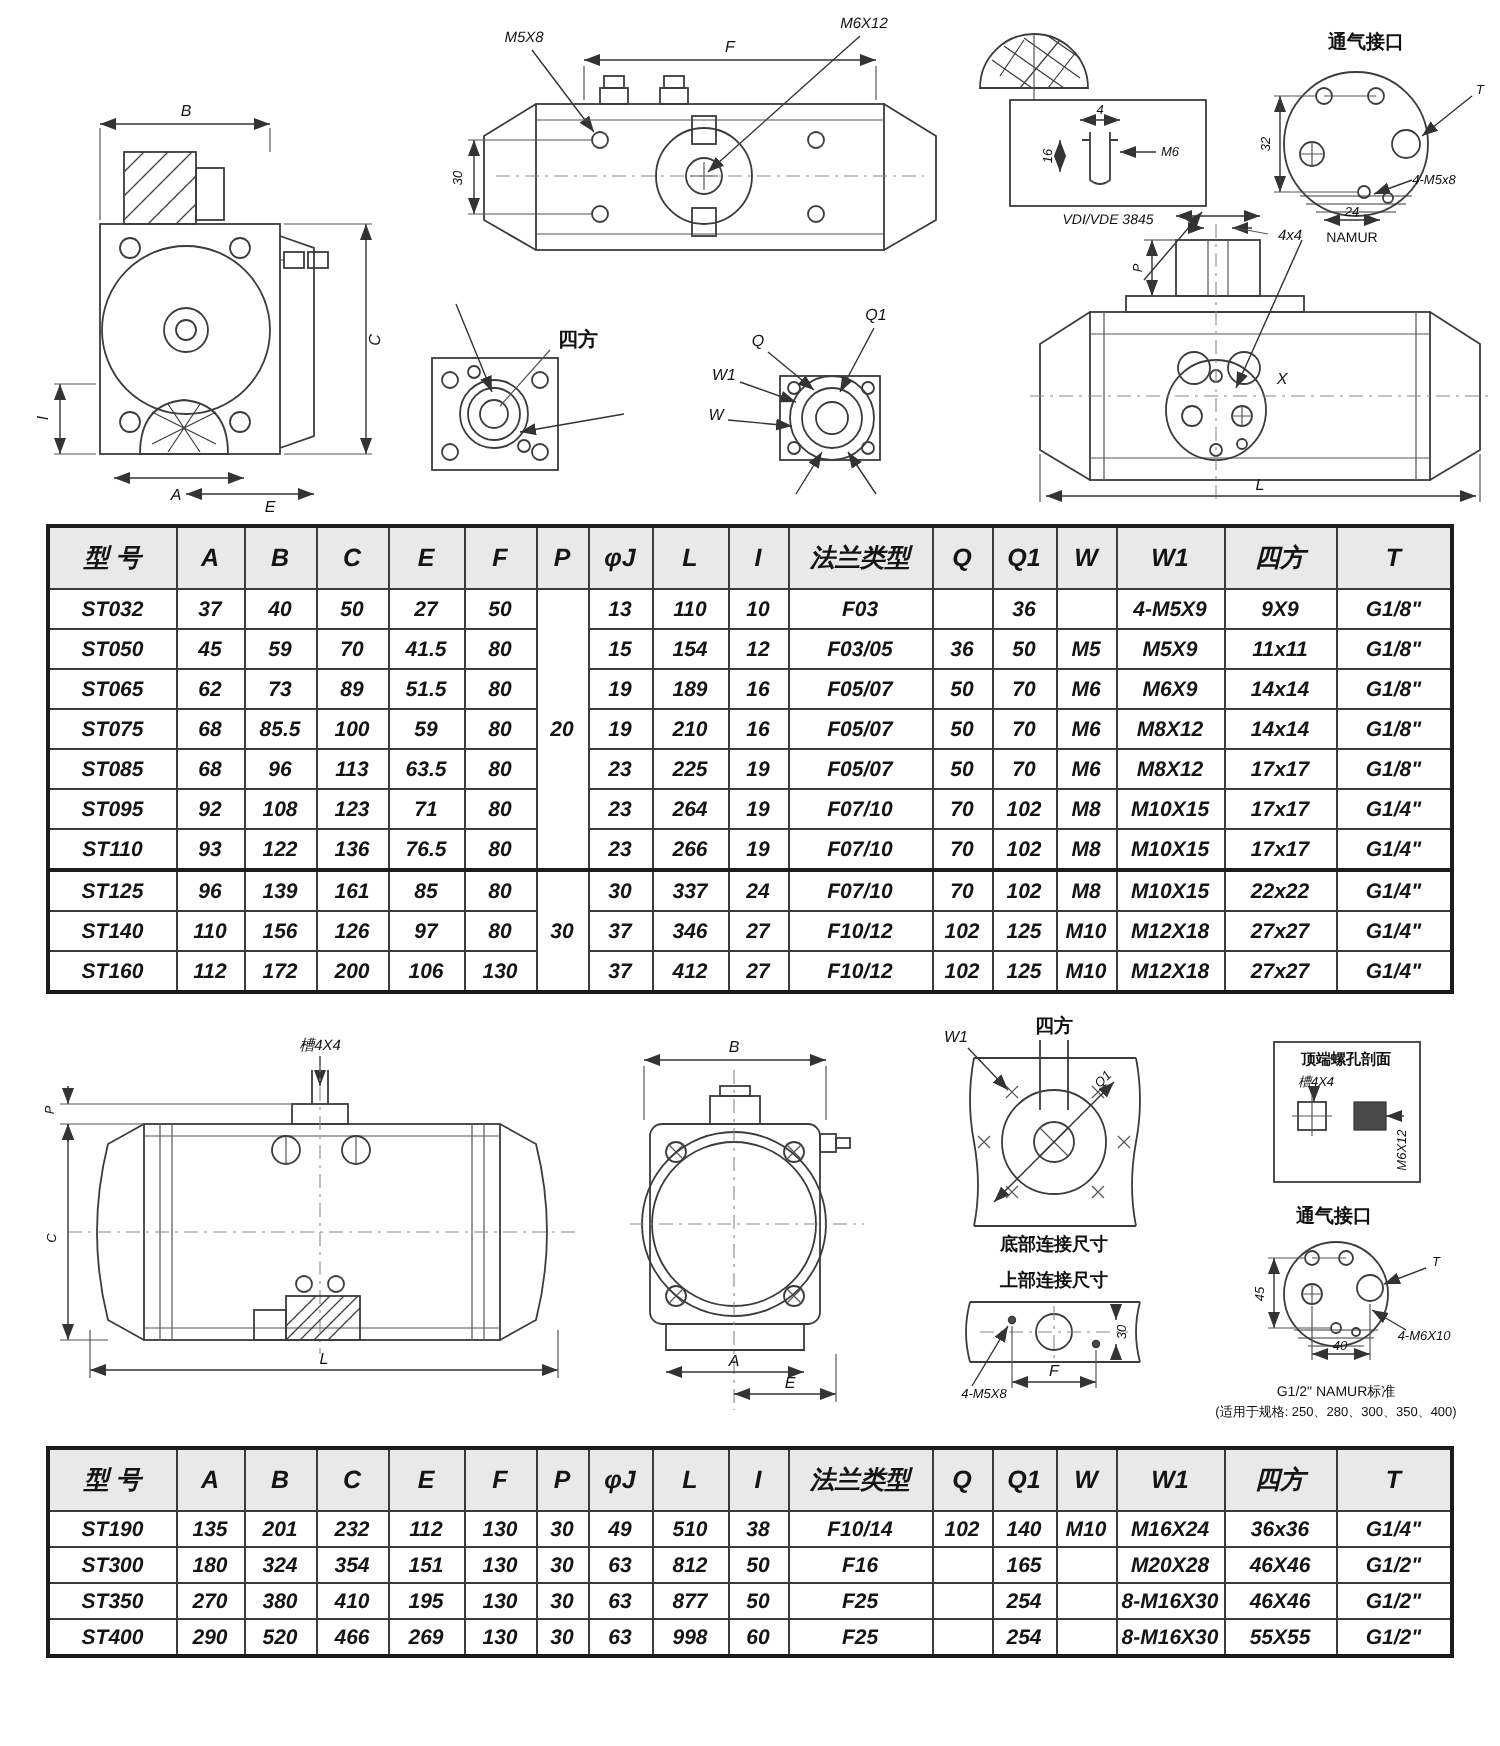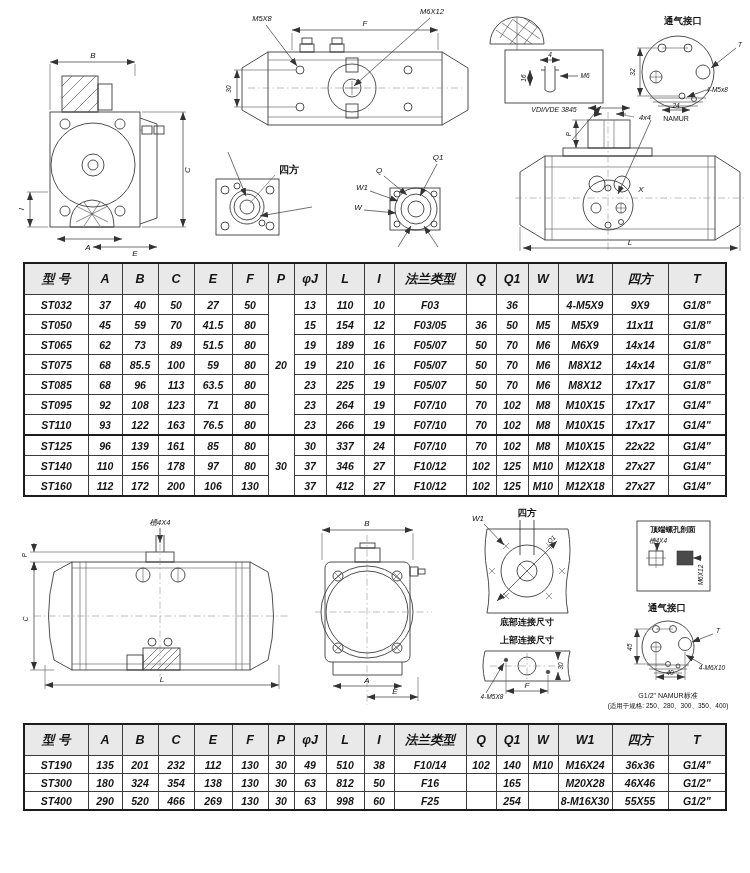--- a/index.html
+++ b/index.html
@@ -374,21 +374,21 @@
           <td>102</td>
           <td>M8</td>
           <td>M10X15</td>
           <td>17x17</td>
           <td>G1/4"</td>
         </tr>
         <tr>
           <td class="model">ST110</td>
           <td>93</td>
           <td>122</td>
-          <td>163</td>
+          <td>136</td>
           <td>76.5</td>
           <td>80</td>
           <td>23</td>
           <td>266</td>
           <td>19</td>
           <td>F07/10</td>
           <td>70</td>
           <td>102</td>
           <td>M8</td>
           <td>M10X15</td>
@@ -411,21 +411,21 @@
           <td>102</td>
           <td>M8</td>
           <td>M10X15</td>
           <td>22x22</td>
           <td>G1/4"</td>
         </tr>
         <tr>
           <td class="model">ST140</td>
           <td>110</td>
           <td>156</td>
-          <td>178</td>
+          <td>126</td>
           <td>97</td>
           <td>80</td>
           <td>37</td>
           <td>346</td>
           <td>27</td>
           <td>F10/12</td>
           <td>102</td>
           <td>125</td>
           <td>M10</td>
           <td>M12X18</td>
@@ -662,31 +662,50 @@
           <td>M10</td>
           <td>M16X24</td>
           <td>36x36</td>
           <td>G1/4"</td>
         </tr>
         <tr>
           <td class="model">ST300</td>
           <td>180</td>
           <td>324</td>
           <td>354</td>
-          <td>138</td>
+          <td>151</td>
           <td>130</td>
           <td>30</td>
           <td>63</td>
           <td>812</td>
           <td>50</td>
           <td>F16</td>
           <td></td>
           <td>165</td>
           <td></td>
           <td>M20X28</td>
+          <td>46X46</td>
+          <td>G1/2"</td>
+        </tr>
+        <tr>
+          <td class="model">ST350</td>
+          <td>270</td>
+          <td>380</td>
+          <td>410</td>
+          <td>195</td>
+          <td>130</td>
+          <td>30</td>
+          <td>63</td>
+          <td>877</td>
+          <td>50</td>
+          <td>F25</td>
+          <td></td>
+          <td>254</td>
+          <td></td>
+          <td>8-M16X30</td>
           <td>46X46</td>
           <td>G1/2"</td>
         </tr>
         <tr>
           <td class="model">ST400</td>
           <td>290</td>
           <td>520</td>
           <td>466</td>
           <td>269</td>
           <td>130</td>

